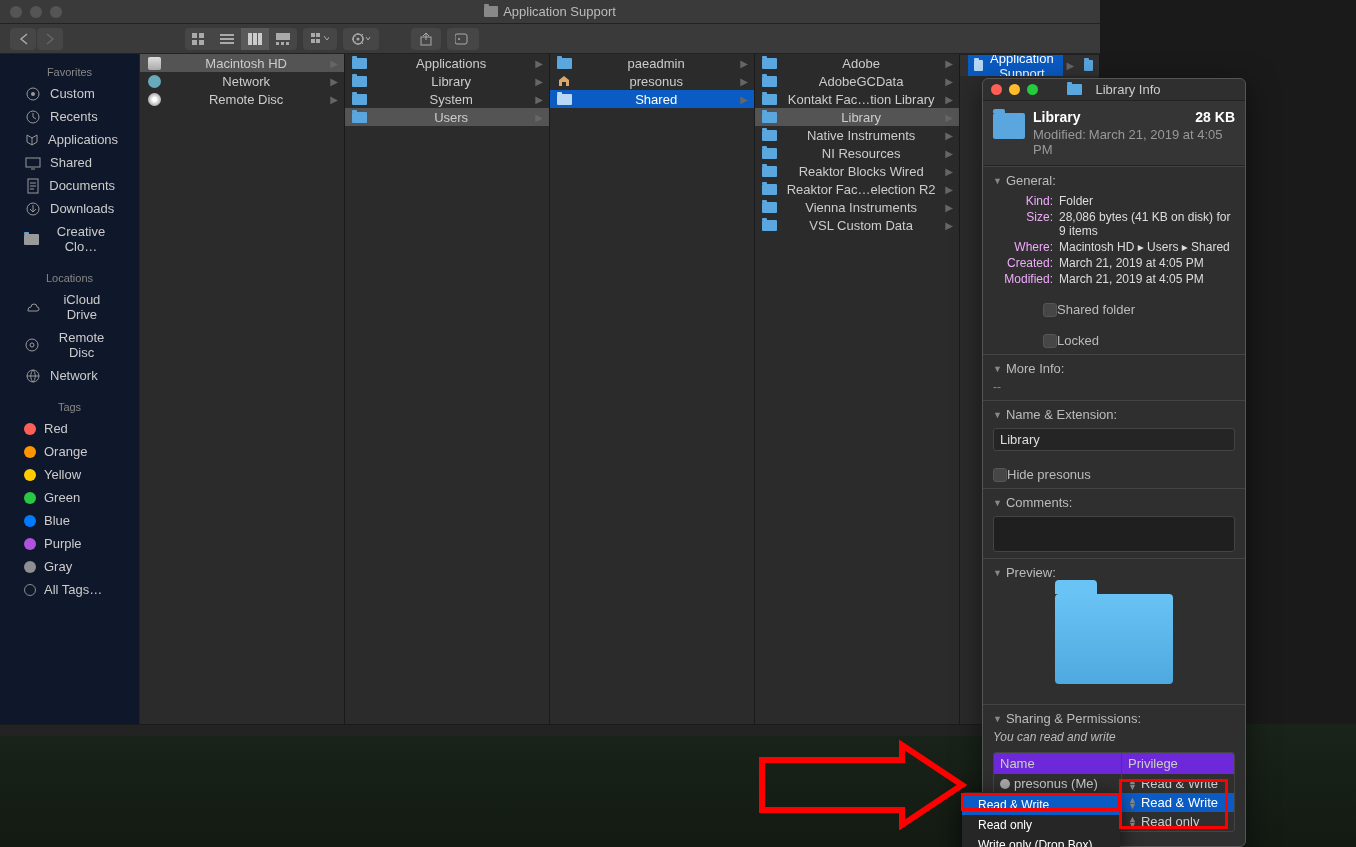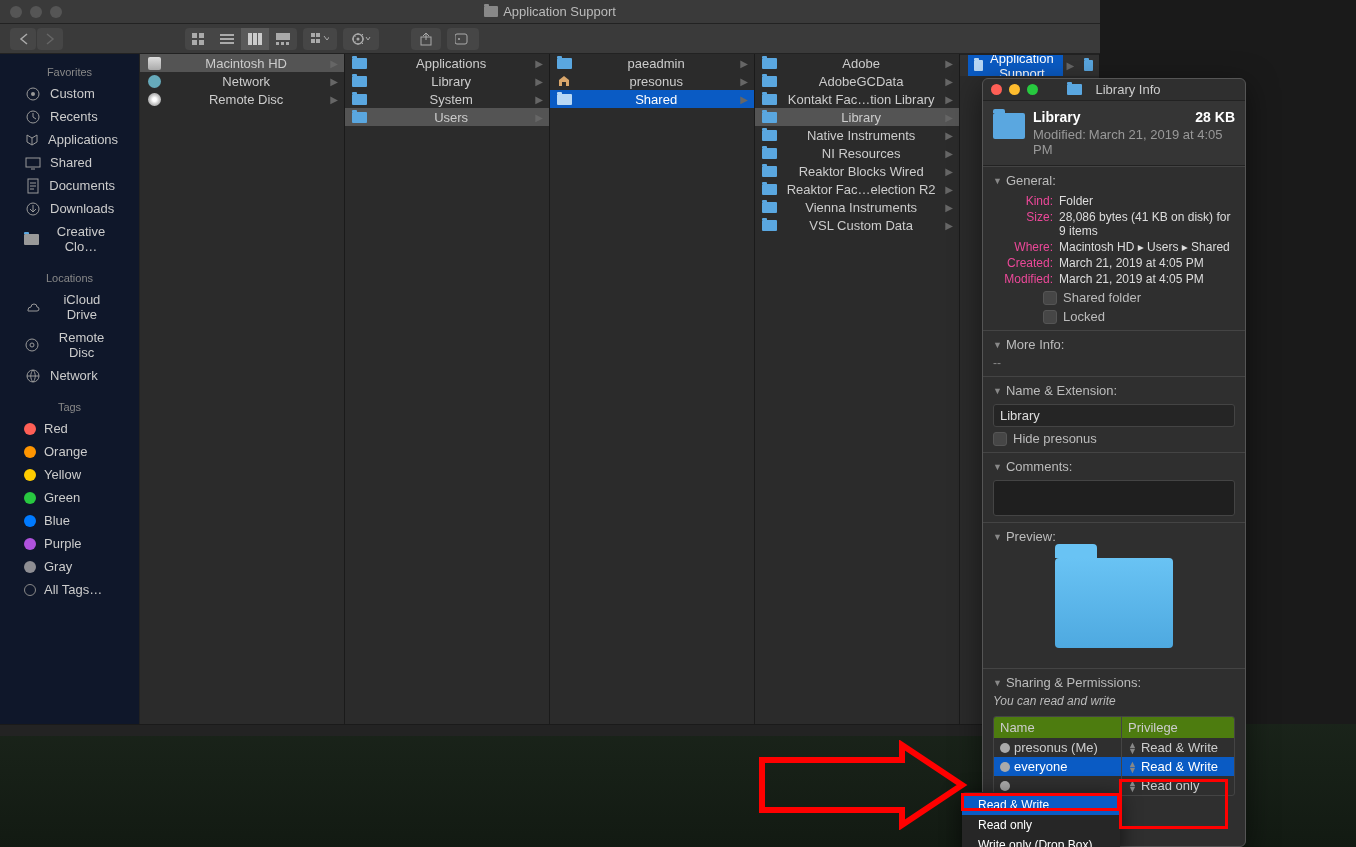--- a/index.html
+++ b/index.html
@@ -62,33 +62,33 @@
 .big-folder::before { content:''; position:absolute; top:-4px; left:0; width:12px; height:4px; background:#5aa7e0; border-radius:2px 2px 0 0; }
 .info-title-block { flex: 1; }
 .info-title { color: #fff; font-weight: 600; font-size: 14px; }
 .info-size { position: absolute; right: 10px; top: 8px; color: #fff; font-weight: 600; font-size: 14px; }
 .info-subtitle { color: #999; font-size: 11px; margin-top: 2px; }
 .tags-field { margin: 6px 8px 8px 8px; background: #252525; border: 1px solid #444; border-radius: 3px; padding: 4px 6px; color: #888; font-size: 12px; }
 .section { border-top: 1px solid #444; padding: 6px 10px; }
 .sec-title { color: #bbb; font-size: 12px; display: flex; align-items: center; gap: 4px; }
 .disclosure { font-size: 9px; color: #888; }
 .kv-grid { display: grid; grid-template-columns: 60px 1fr; gap: 2px 6px; margin-top: 6px; }
-.kv-key { text-align: right; color: #ec4899; font-size: 12px; }
+.kv-key { text-align: right; color: #f0abfc; font-size: 12px; }
 .kv-val { color: #ddd; font-size: 12px; }
-.chk-row { display: flex; align-items: center; gap: 6px; color: #bbb; margin-left: 50px; margin-top: 4px; font-size: 12px; }
+.chk-row { display: flex; align-items: center; color: #bbb; margin-left: 50px; margin-top: 16px; font-size: 12px; }
 .chk { width: 14px; height: 14px; background: #464646; border-radius: 3px; border: 1px solid #555; }
 .section-val { color: #888; margin-top: 4px; font-size: 12px; }
 .name-input { width: 100%; margin-top: 6px; background: #252525; border: 1px solid #444; border-radius: 3px; padding: 3px 6px; color: #ddd; }
 .comments-box { margin-top: 6px; width: 100%; height: 36px; background: #1f1f1f; border: 1px solid #444; border-radius: 3px; }
 .preview-box { display: flex; justify-content: center; padding: 14px 0; }
 .preview-folder { width: 118px; height: 90px; background: linear-gradient(#69c3f4,#4ea9e0); border-radius: 4px; position: relative; }
 .preview-folder::before { content:''; position:absolute; top:-14px; left:0; width:42px; height:14px; background:#69c3f4; border-radius:4px 4px 0 0; }
 .perm-text { color: #bbb; margin-top: 4px; font-size: 12px; font-style: italic; }
 .perm-table { margin-top: 8px; border: 1px solid #444; border-radius: 3px; overflow: hidden; }
-.perm-head { display: flex; background: #4d7c0f; color: #ccc; font-size: 11px; }
+.perm-head { display: flex; background: #6d28d9; color: #ccc; font-size: 11px; }
 .perm-head div { padding: 3px 6px; }
 .perm-col-name { flex: 1; border-right: 1px solid #444; }
 .perm-col-priv { width: 112px; }
 .perm-row { display: flex; color: #ccc; font-size: 11px; }
 .perm-row.hl { background: #0a5bc4; color: #fff; }
 .perm-row > div { padding: 2px 6px; display: flex; align-items: center; gap: 4px; }
 .updown { font-size: 9px; color: #888; line-height: 6px; }
 .person-icon { width: 10px; height: 10px; border-radius: 50%; background: #aaa; }
 
 

